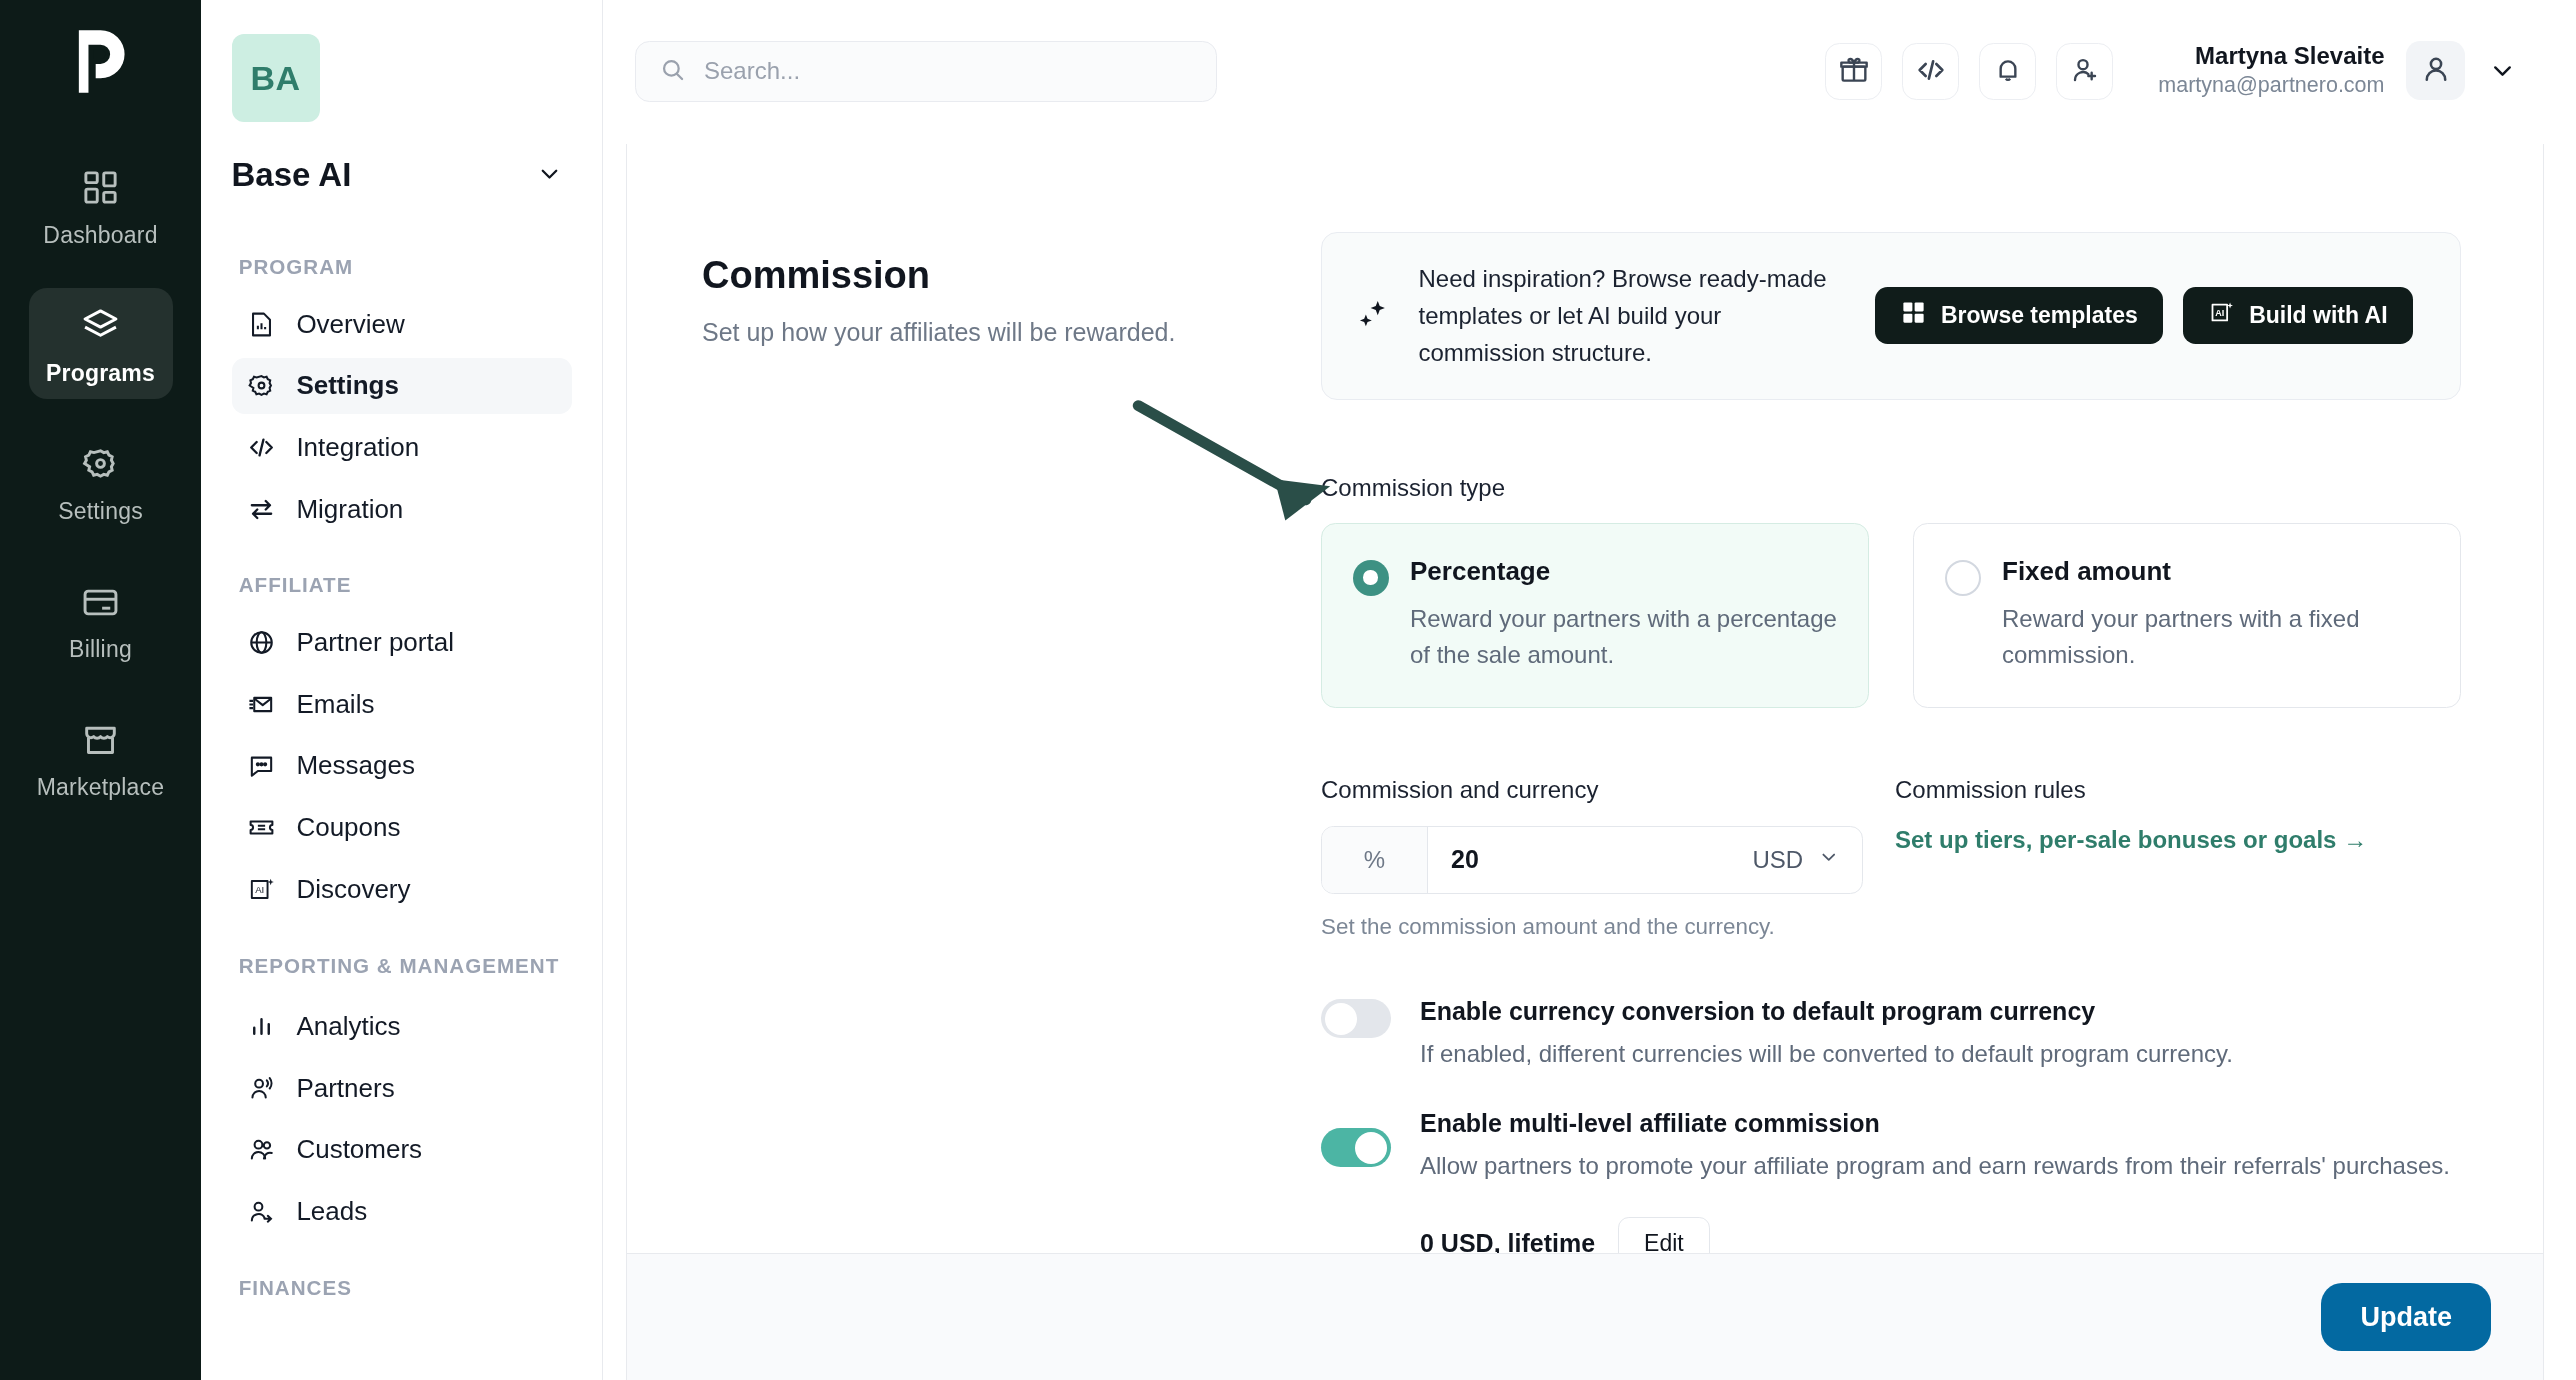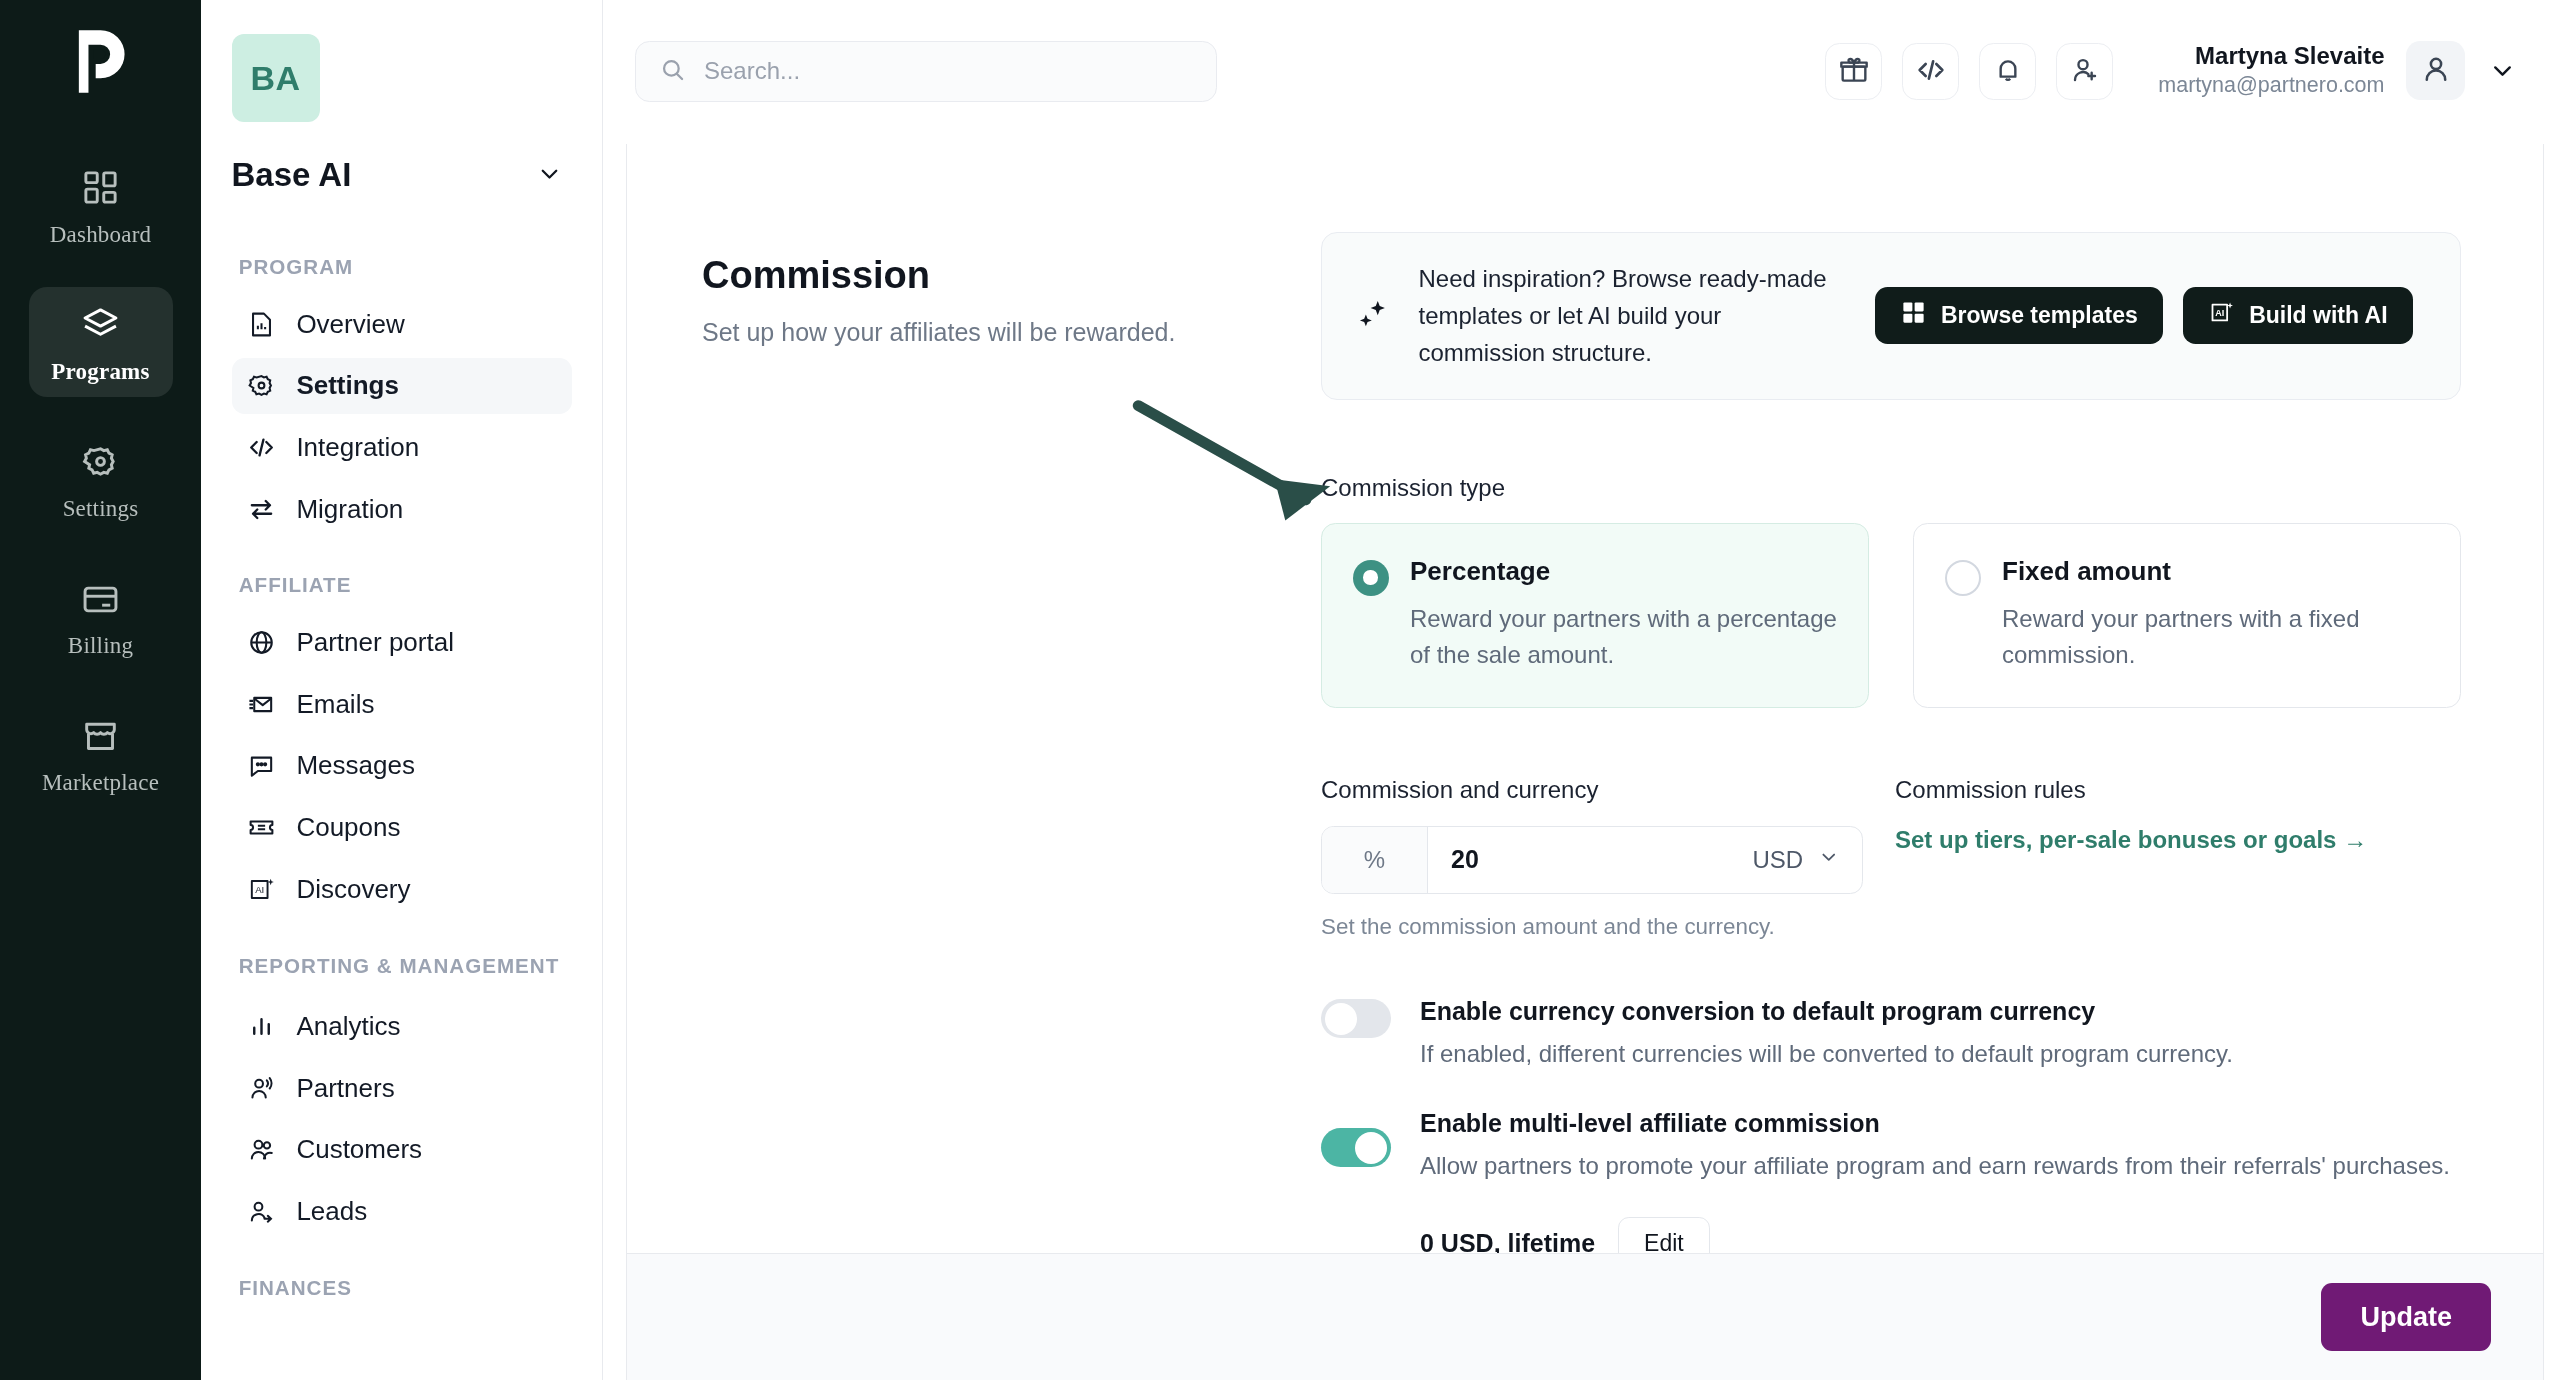--- a/index.html
+++ b/index.html
@@ -15,21 +15,21 @@
   .rail {
     width: 201px; height: 1380px; flex: 0 0 201px;
     background: #0d1b18;
     display: flex; flex-direction: column; align-items: center;
     padding-top: 23px;
   }
   .rail-logo { width: 77px; height: 77px; display: flex; align-items: center; justify-content: center; margin-bottom: 50px; }
   .rail-item {
     width: 144px; padding: 16px 0 12.6px;
     display: flex; flex-direction: column; align-items: center; gap: 12.6px;
-    border-radius: 18px; margin-bottom: 27px; cursor: pointer; font-family: Liberation Serif, serif;
+    border-radius: 18px; margin-bottom: 27px; cursor: pointer;
   }
   .rail-item.active { background: #24312e; }
   .rail-ico { width: 43px; height: 43px; display: flex; align-items: center; justify-content: center; }
   .rail-ico svg { width: 39px; height: 39px; }
   .rail-label { font-size: 23px; color: #b7bfbd; letter-spacing: 0.2px; }
   .rail-item.active .rail-label { color: #ffffff; font-weight: 600; }
   .rail-item.active .rail-ico svg { stroke: #ffffff; }
   .rail-spacer { flex: 1 1 auto; }
   .rail-bottom { margin-bottom: 39px; }
 
@@ -145,21 +145,21 @@
   .sw-desc { font-size: 24px; color: #5f6a7a; line-height: 1.5; margin-top: 7.2px; }
   .ml-row { display: flex; align-items: center; gap: 23px; padding-left: 99px; margin-top: -1.8px; }
   .ml-val { font-size: 25px; font-weight: 700; color: #11161f; }
   .btn-edit { border: 1.8px solid #e4e7ec; border-radius: 10.8px; background: #fff; height: 54px; padding: 0 25px; font-size: 23px; color: #11161f; cursor: pointer; font-family: inherit; }
 
   .panel-foot {
     position: absolute; left: 0; right: 0; bottom: 0; height: 127px;
     background: #f9fafc; border-top: 1.8px solid #e8eaee;
     display: flex; align-items: center; justify-content: flex-end; padding-right: 52px;
   }
-  .btn-update { background: #701a75; color: #fff; border: none; border-radius: 11px; height: 68px; padding: 0 39px; font-size: 27px; font-weight: 600; cursor: pointer; font-family: inherit; }
+  .btn-update { background: #0369a1; color: #fff; border: none; border-radius: 21px; height: 68px; padding: 0 39px; font-size: 27px; font-weight: 600; cursor: pointer; font-family: inherit; }
 
   .arrow-ov { position: absolute; left: 0; top: 0; width: 2576px; height: 1380px; pointer-events: none; }
 </style>
 </head>
 <body>
 
 <div class="app">
 
   <div class="rail">
     <div class="rail-logo">

